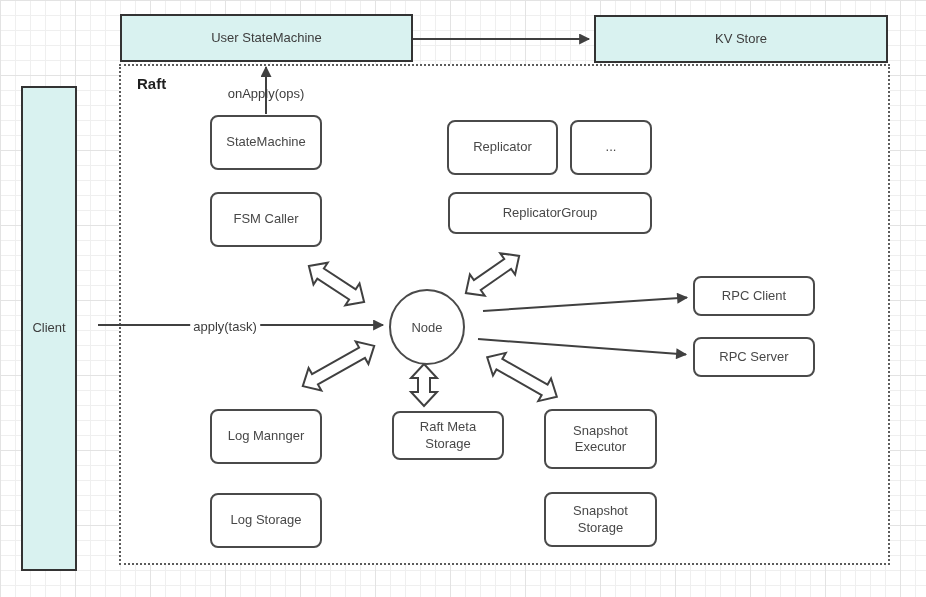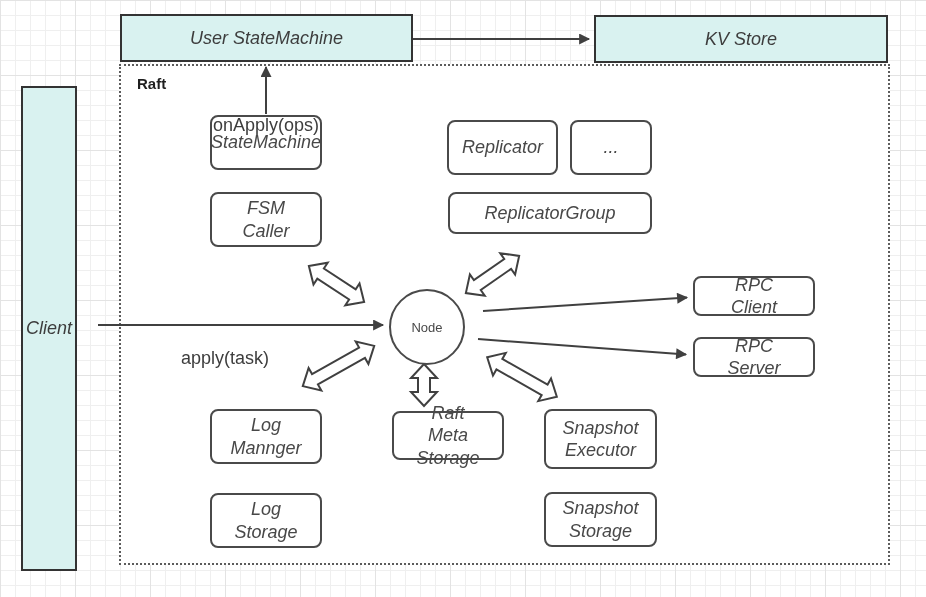--- a/index.html
+++ b/index.html
@@ -17,32 +17,31 @@
   .raft-container{
     position:absolute;left:119px;top:64px;width:771px;height:501px;
     background:#ffffff;border:2px dotted #5c5c5c;box-sizing:border-box;z-index:1;
   }
   .raft-title{
     position:absolute;left:16px;top:9px;font-weight:bold;font-size:15px;color:#1f1f1f;
   }
   svg.wires{position:absolute;left:0;top:0;z-index:2;}
   .box{
     position:absolute;display:flex;align-items:center;justify-content:center;
-    text-align:center;box-sizing:border-box;font-size:18px;z-index:3;line-height:1.25;font-style:italic;
+    text-align:center;box-sizing:border-box;font-size:13px;z-index:3;line-height:1.25;
   }
   .teal{background:#d9f2f0;border:2px solid #333333;color:#3d3d3d;}
   .plain{background:#ffffff;border:2px solid #4a4a4a;border-radius:8px;color:#484848;padding:2px 15px;}
   .circle{
     position:absolute;background:#ffffff;border:2px solid #4a4a4a;border-radius:50%;
     display:flex;align-items:center;justify-content:center;font-size:13px;z-index:3;color:#484848;
   }
   .edge-label{
-    position:absolute;z-index:4;font-size:18px;color:#3d3d3d;white-space:nowrap;
+    position:absolute;z-index:4;font-size:13px;color:#3d3d3d;white-space:nowrap;
     transform:translate(-50%,-50%);
-    margin-top:32px;
   }
   .edge-label.on-line{background:#ffffff;padding:0 3px;}
 </style>
 </head>
 <body>
 
 <div class="canvas">
 
   <div class="raft-container">
     <div class="raft-title">Raft</div>

